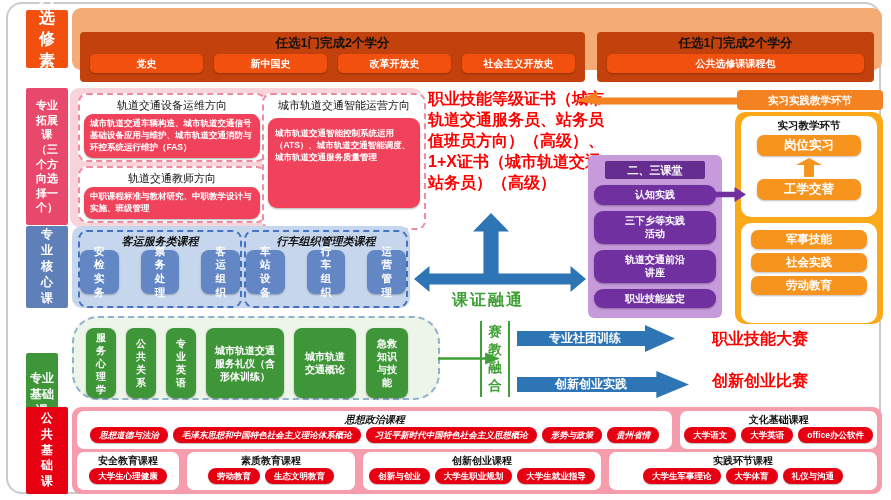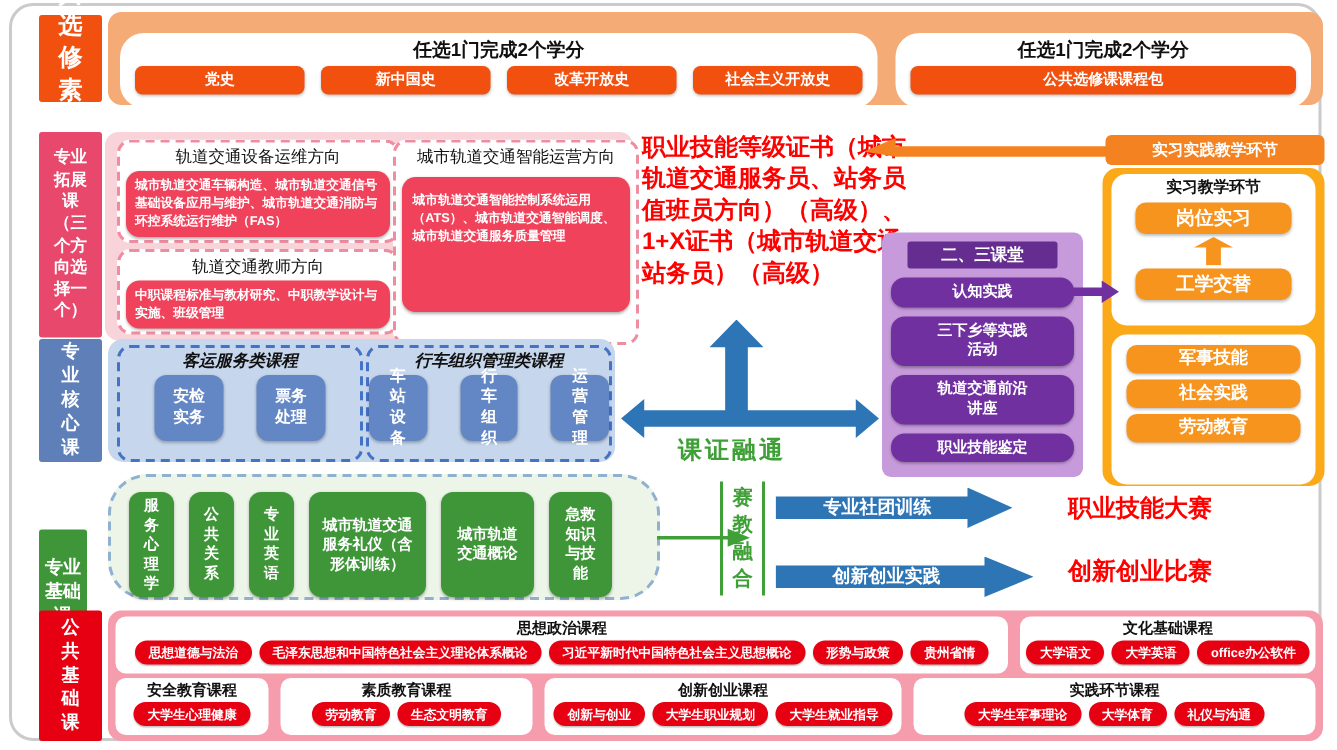--- a/index.html
+++ b/index.html
@@ -13,21 +13,21 @@
   .vlabel{display:flex;align-items:center;justify-content:center;text-align:center;
     color:#fff;font-weight:bold;word-break:break-all;line-height:1.32;border-radius:2px;}
   .lab-elective{left:26px;top:10px;width:42px;height:58px;background:#F2500F;font-size:16px;padding:0 20px;}
   .lab-expansion{left:26px;top:88px;width:42px;height:137px;background:#E8486B;font-size:11px;padding:0 8px;}
   .lab-core{left:26px;top:226px;width:42px;height:82px;background:#5F7FB8;font-size:12px;padding:0 14px;}
   .lab-foundation{left:26px;top:316px;width:32px;height:84px;background:#3F9639;font-size:12px;padding:0 2px;margin-top:37px;}
   .lab-public{left:26px;top:407px;width:42px;height:87px;background:#E60012;font-size:12px;padding:0 14px;}
 
   
   .elective-wrap{left:72px;top:8px;width:810px;height:62px;background:#F5AB76;border-radius:9px;}
-  .ebox{position:absolute;top:14px;height:50px;background:#ffffff;border-radius:16px;}
+  .ebox{position:absolute;top:24px;height:50px;background:#c2410c;border-radius:4px;}
   .ebox-title{text-align:center;font-size:12.5px;font-weight:bold;line-height:22px;color:#111;}
   .ebox-courses{display:flex;gap:11px;padding:0 10px;}
   .btn-orange{flex:1;height:19px;line-height:19px;border-radius:5px;background:#F2500F;color:#fff;
     font-weight:bold;font-size:10px;text-align:center;white-space:nowrap;box-shadow:0 1px 2px rgba(0,0,0,.25);}
 
   
   .expansion-wrap{left:70px;top:88px;width:352px;height:139px;background:#F8D3DA;border-radius:9px;}
   .dirbox{position:absolute;background:#fff;border:2px dashed #EE8CA0;border-radius:9px;padding:2px 4px;}
   .dir-title{text-align:center;font-size:11px;font-weight:normal;line-height:16px;color:#111;}
   .dir-content{background:#F0435B;border-radius:9px;color:#fff;font-size:8.5px;font-weight:bold;
@@ -192,20 +192,21 @@
     </div>
   </div>
 
   <div class="abs vlabel lab-core">专业核心课</div>
   <div class="abs core-wrap">
     <div class="cgroup" style="left:6px;width:160px;">
       <div class="cgroup-title">客运服务类课程</div>
       <div class="cgroup-courses">
           <div>安检实务</div>
           <div>票务处理</div>
+          <div>客运组织</div>
         </div>
     </div>
     <div class="cgroup" style="left:172px;width:160px;">
       <div class="cgroup-title">行车组织管理类课程</div>
       <div class="cgroup-courses">
           <div>车站设备</div>
           <div>行车组织</div>
           <div>运营管理</div>
         </div>
     </div>
@@ -230,21 +231,21 @@
     <span>赛教融合</span>
   </div>
   <div class="abs blue-label-arrow pathway1">专业社团训练</div>
   <div class="abs blue-label-arrow pathway2">创新创业实践</div>
   <div class="abs comp comp1">职业技能大赛</div>
   <div class="abs comp comp2">创新创业比赛</div>
 
   <div class="abs vlabel lab-public">公共基础课</div>
   <div class="abs public-wrap">
     <div class="prow prow1">
-      <div class="pgroup" style="width:604px;">
+      <div class="pgroup" style="width:604px;font-style:italic;">
         <div class="pgroup-title">思想政治课程</div>
         <div class="pgroup-courses">
             <div>思想道德与法治</div>
             <div>毛泽东思想和中国特色社会主义理论体系概论</div>
             <div>习近平新时代中国特色社会主义思想概论</div>
             <div>形势与政策</div>
             <div>贵州省情</div>
           </div>
       </div>
       <div class="pgroup" style="flex:1;">

